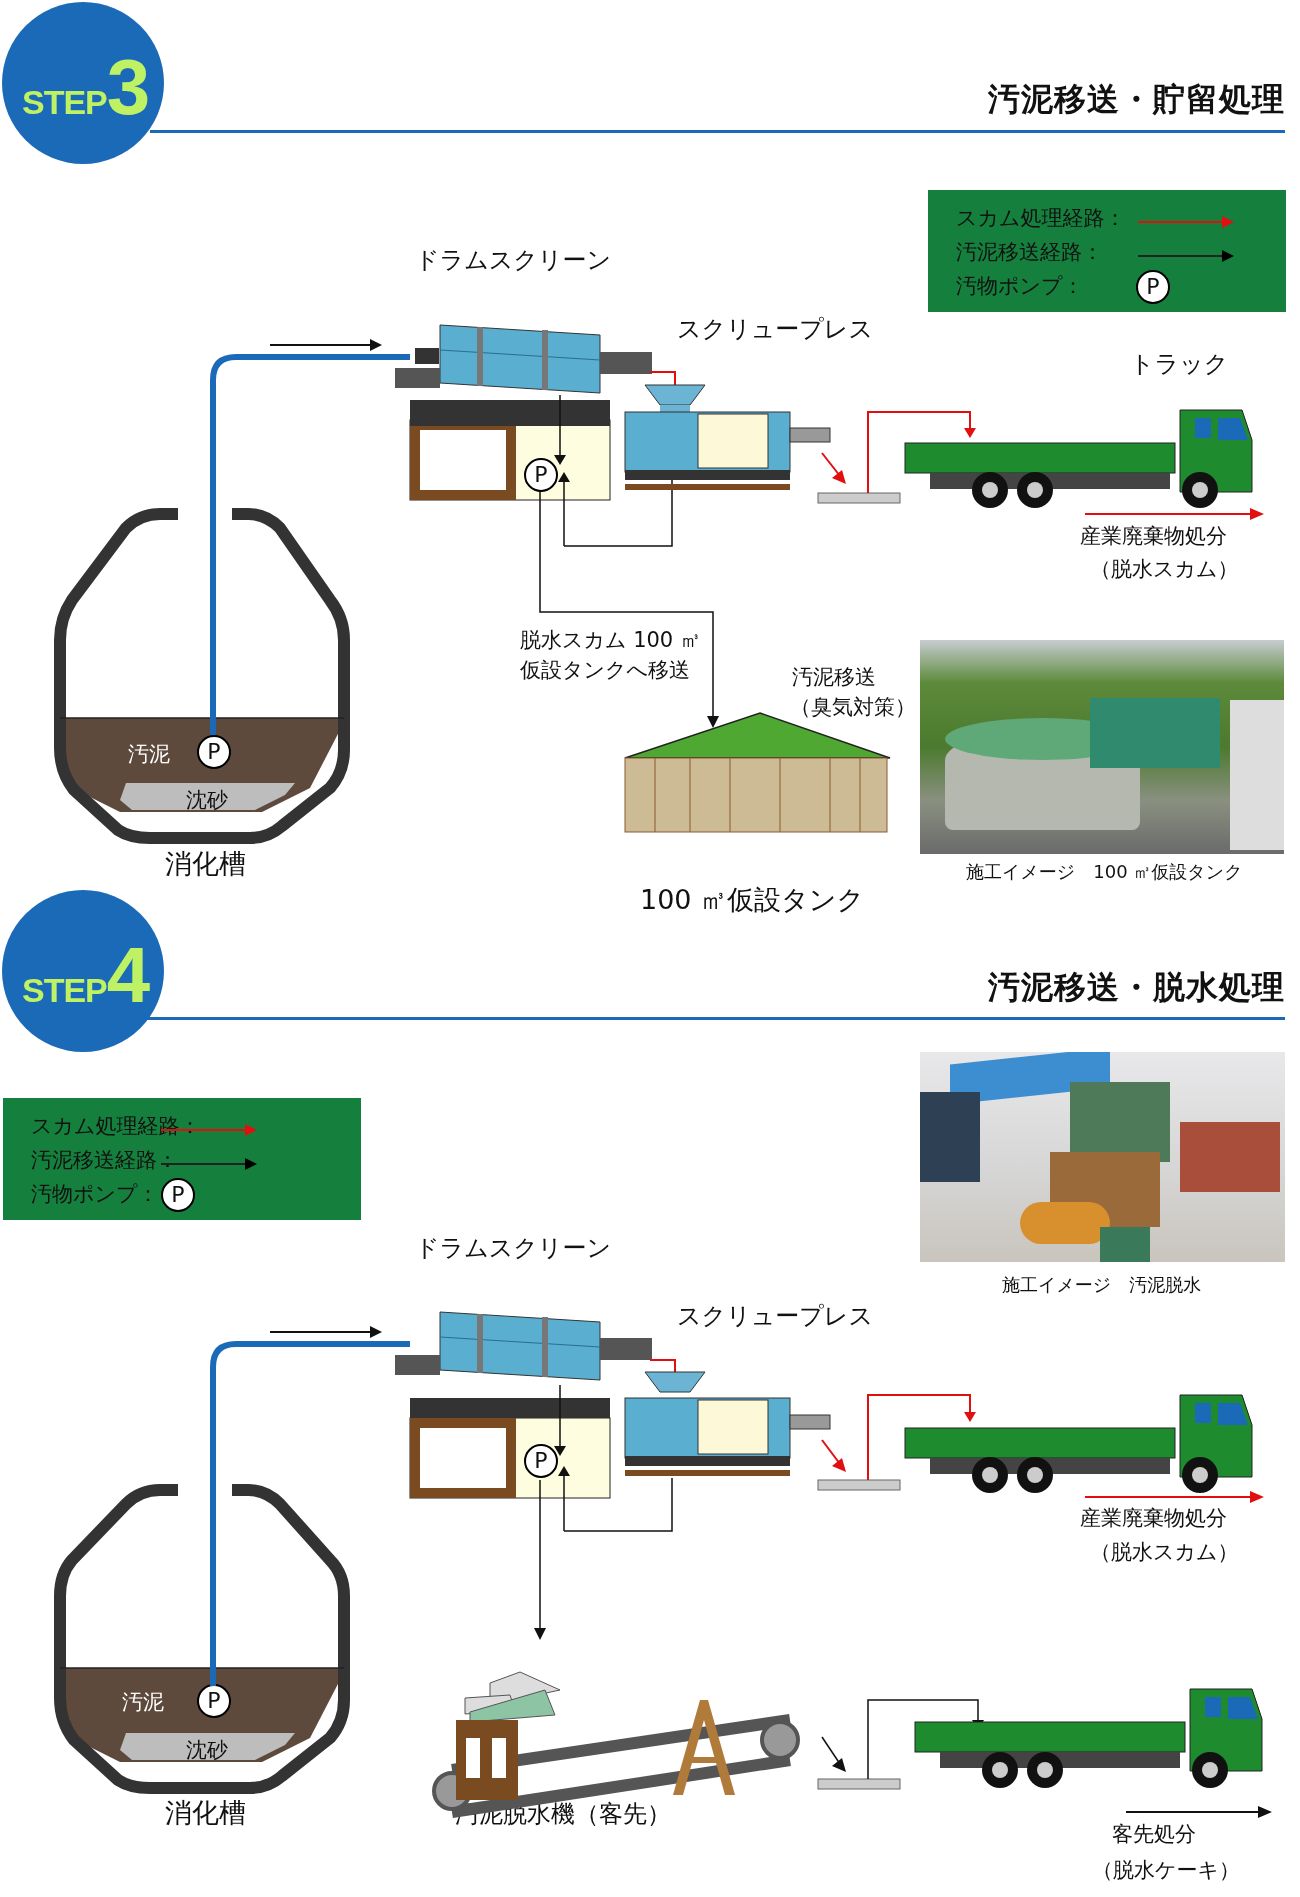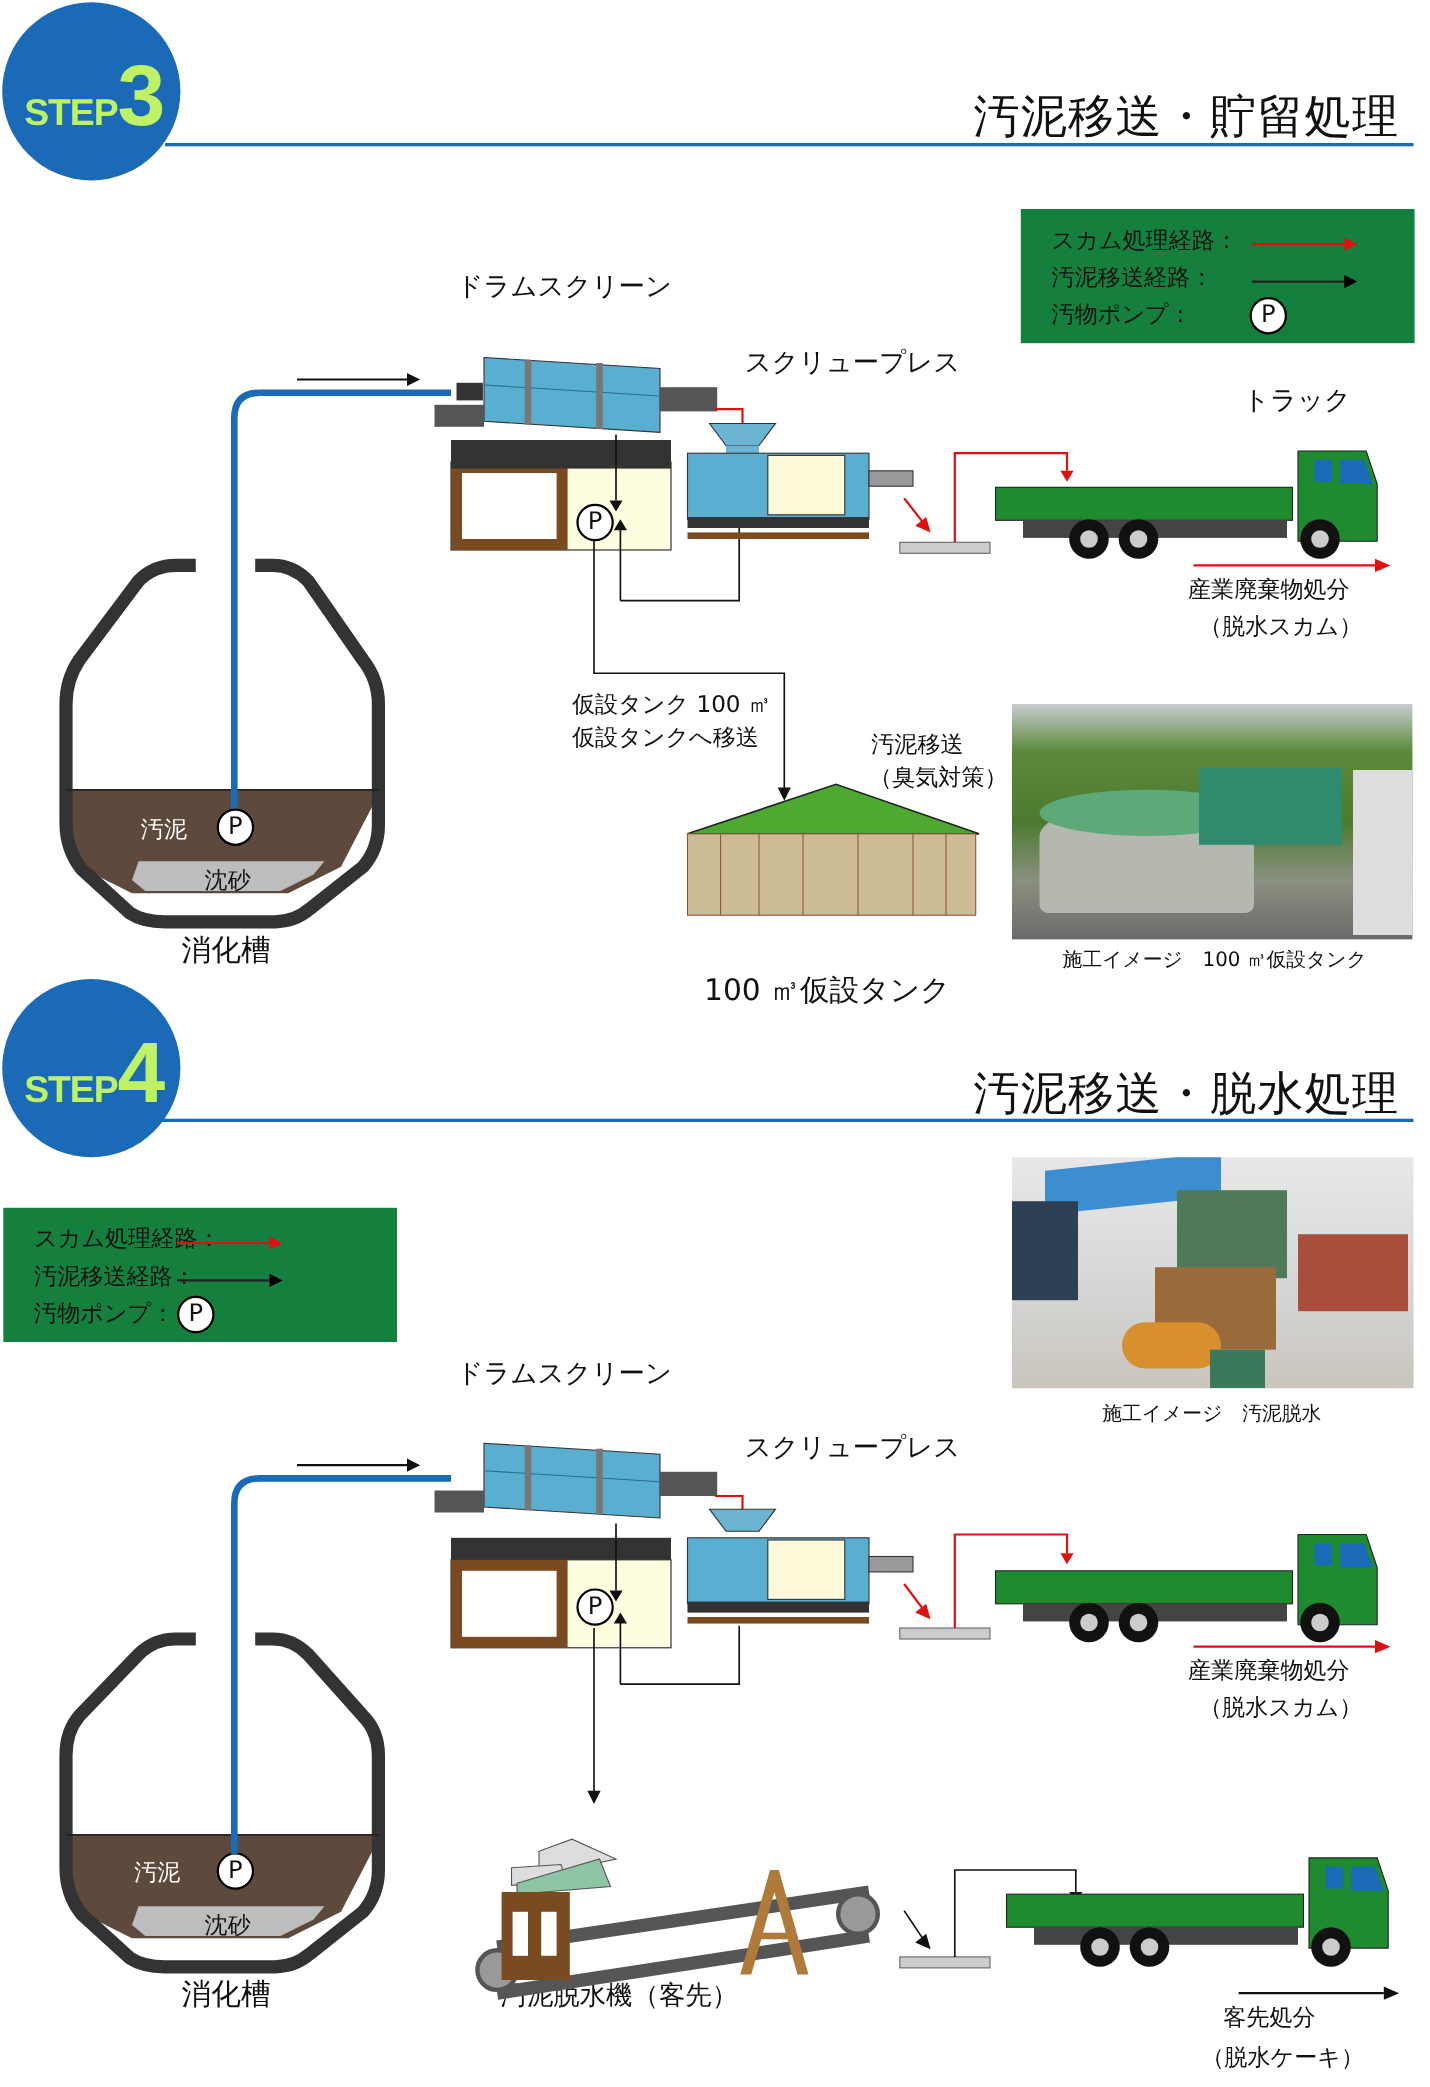--- a/index.html
+++ b/index.html
@@ -3,21 +3,21 @@
 <meta charset="utf-8">
 <style>
   html,body{margin:0;padding:0;background:#fff;}
   body{width:1300px;height:1897px;position:relative;overflow:hidden;font-family:"DejaVu Sans","Liberation Sans",sans-serif;color:#111;}
   .abs{position:absolute;}
   .step-circle{position:absolute;width:162px;height:162px;border-radius:50%;background:#1a6ab8;}
   .step-text{position:absolute;left:20px;bottom:38px;color:#bef264;font-family:"Liberation Sans",sans-serif;font-weight:bold;white-space:nowrap;}
   .step-word{font-size:34px;letter-spacing:-1px;}
   .step-num{font-size:78px;line-height:1;}
   .rule{position:absolute;height:3px;background:#1a6ab8;}
-  .section-title{position:absolute;right:28px;font-size:42px;font-weight:normal;white-space:nowrap;letter-spacing:1px;}
+  .section-title{position:absolute;right:15px;font-size:32px;font-weight:bold;white-space:nowrap;letter-spacing:1px;}
   .legend{position:absolute;background:#15803d;margin-top:16px;}
   .legend .row{position:absolute;left:28px;font-size:21px;white-space:nowrap;}
   .pump{display:inline-block;width:30px;height:30px;border:2px solid #000;border-radius:50%;text-align:center;line-height:30px;font-size:22px;background:#fff;font-family:"DejaVu Sans",sans-serif;box-sizing:content-box;}
   .lbl{position:absolute;white-space:nowrap;font-size:24px;}
   .lbl-s{position:absolute;white-space:nowrap;font-size:21px;}
   .lbl-c{position:absolute;white-space:nowrap;font-size:18px;}
   svg{position:absolute;overflow:visible;}
   .photo{position:absolute;overflow:hidden;}
 </style>
 </head>
@@ -51,21 +51,21 @@
       <span>汚物ポンプ：</span>
     </div>
     <span class="pump" style="position:absolute;left:208px;top:80px;">P</span>
   </div>
 
   <div class="lbl" style="left:415px;top:244px;">ドラムスクリーン</div>
   <div class="lbl" style="left:677px;top:313px;">スクリュープレス</div>
   <div class="lbl" style="left:1130px;top:348px;">トラック</div>
   <div class="lbl-s" style="left:1080px;top:522px;">産業廃棄物処分</div>
   <div class="lbl-s" style="left:1090px;top:555px;">（脱水スカム）</div>
-  <div class="lbl-s" style="left:520px;top:626px;">仮設タンク 100 ㎥</div>
+  <div class="lbl-s" style="left:520px;top:626px;">脱水スカム 100 ㎥</div>
   <div class="lbl-s" style="left:520px;top:656px;">仮設タンクへ移送</div>
   <div class="lbl-s" style="left:792px;top:663px;">汚泥移送</div>
   <div class="lbl-s" style="left:790px;top:693px;">（臭気対策）</div>
   <div class="lbl" style="left:640px;top:842px;font-size:27px;margin-top:40px;">100 ㎥仮設タンク</div>
   <div class="lbl" style="left:165px;top:846px;font-size:27px;">消化槽</div>
 
   <svg style="left:0;top:500px;" width="400" height="340">
     <path d="M72,398 L34,455 L34,640 L70,690 L104,720 L220,720 L280,690 L318,640 L318,455 L280,398" transform="translate(20,-380)" fill="none" stroke="#333" stroke-width="0"></path>
     <path d="M83,226 L66,226 L66,226" fill="none"></path>
 

